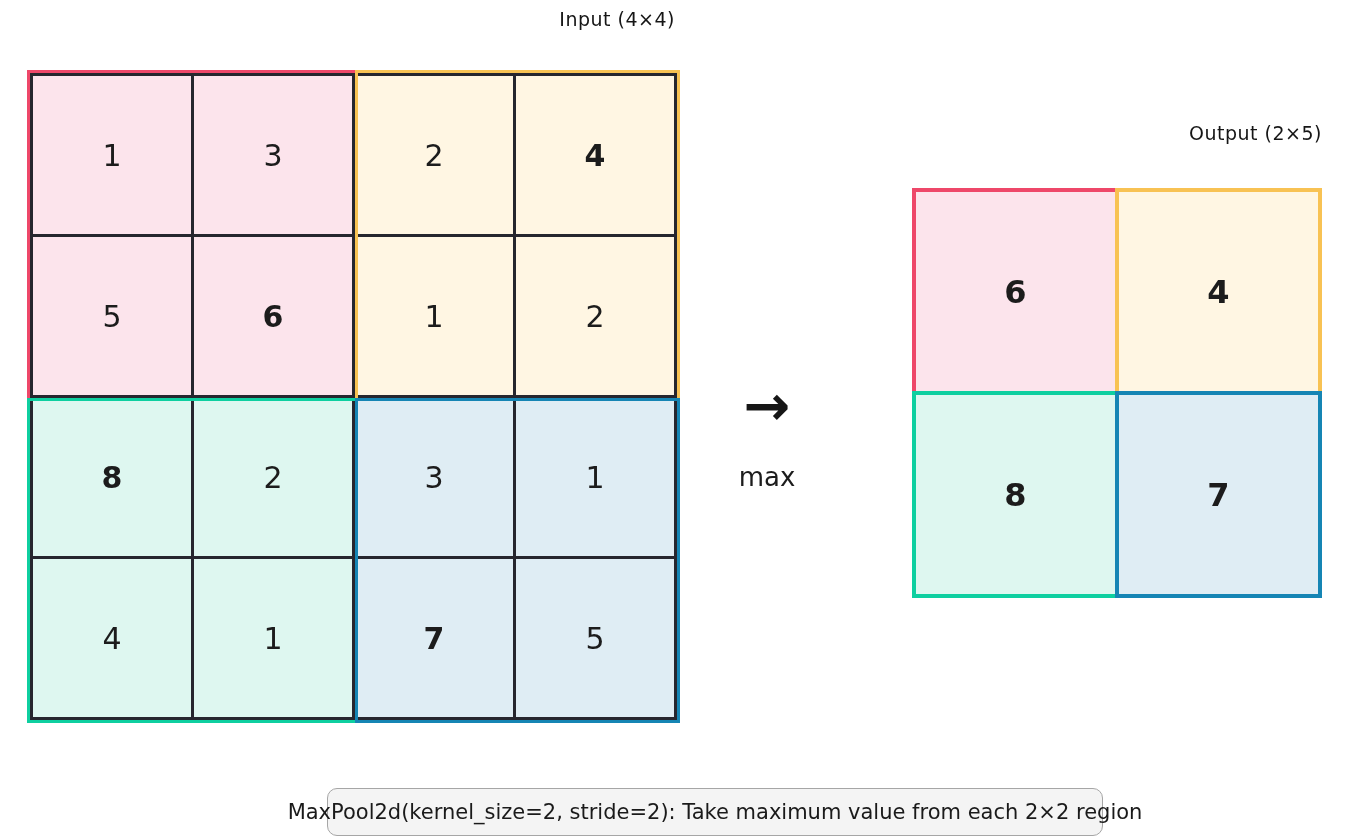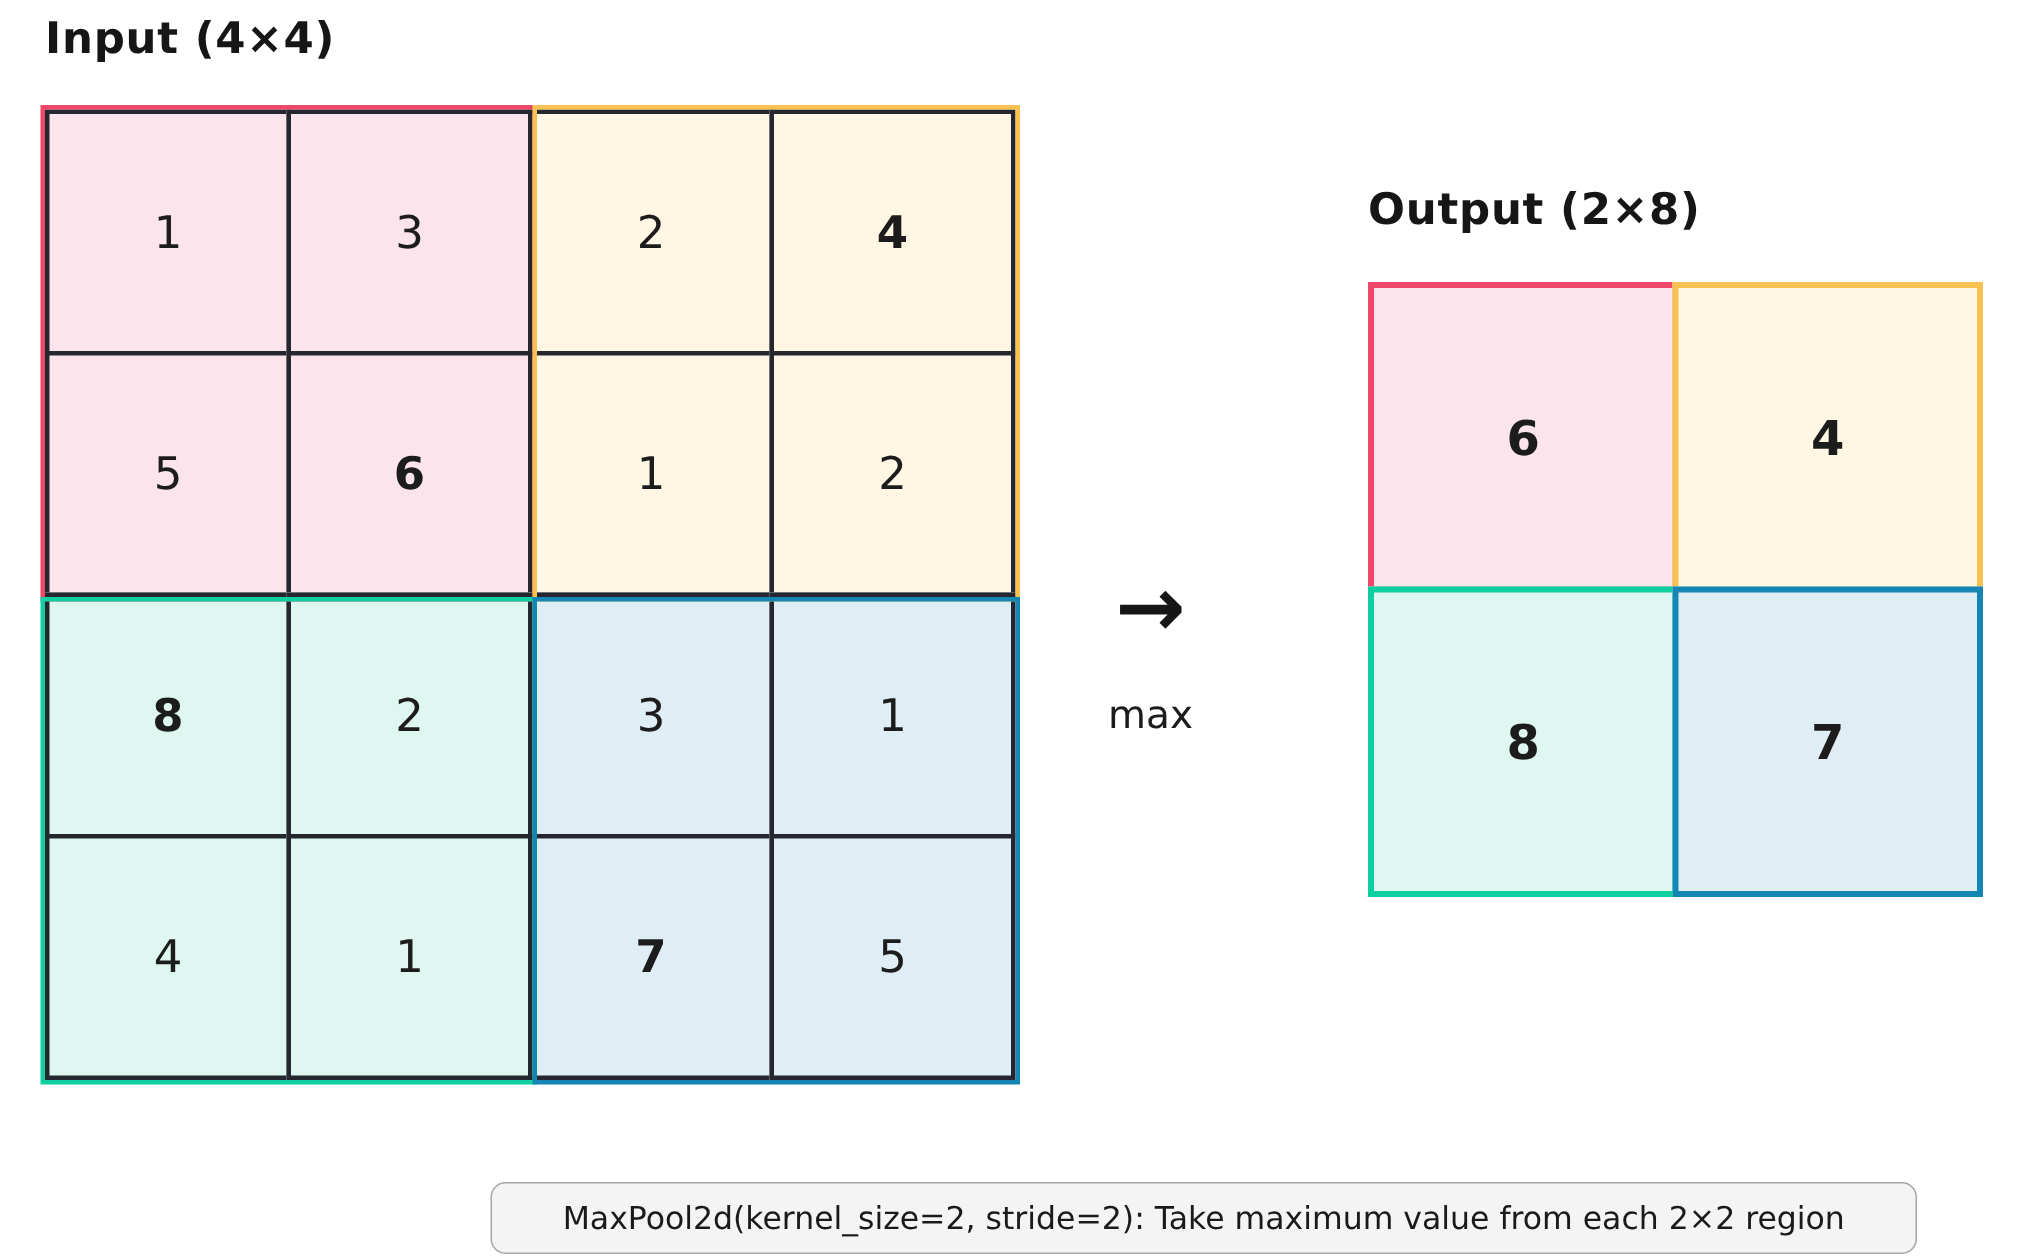--- a/index.html
+++ b/index.html
@@ -5,21 +5,21 @@
   :root{
     --red:#ee4769; --amber:#f8c253; --emerald:#0ecfa0; --blue:#1585b4;
     --pink-fill:#fce4ec; --cream-fill:#fff6e3; --mint-fill:#def7f0; --blue-fill:#dfedf4;
     --cell-border:#26262e; --text:#1c1c1c;
   }
   html,body{margin:0;padding:0;}
   body{
     width:1357px;height:840px;background:#ffffff;position:relative;overflow:hidden;
     font-family:"DejaVu Sans","Liberation Sans",sans-serif;color:var(--text);
   }
-  .title{position:absolute;font-weight:bold;font-size:29px;text-align:left;color:#161616;letter-spacing:0.5px;}
+  .title{position:absolute;font-weight:normal;font-size:19px;text-align:right;color:#161616;letter-spacing:0.5px;}
   #inputTitle{left:30px;top:8px;width:645px;}
   #outputTitle{left:912px;top:122px;width:410px;}
 
   #inputGrid{position:absolute;left:30px;top:73px;width:647px;height:647px;}
   .cell{
     position:absolute;width:164px;height:164px;box-sizing:border-box;
     border:3px solid var(--cell-border);
     display:flex;align-items:center;justify-content:center;
     font-size:30px;color:var(--text);
   }
@@ -43,21 +43,21 @@
     position:absolute;width:207px;height:207px;box-sizing:border-box;border:4px solid;
     display:flex;align-items:center;justify-content:center;
     font-size:32px;font-weight:bold;color:var(--text);
   }
   .ocell.o0{background:var(--pink-fill);border-color:var(--red);z-index:1;}
   .ocell.o1{background:var(--cream-fill);border-color:var(--amber);z-index:2;}
   .ocell.o2{background:var(--mint-fill);border-color:var(--emerald);z-index:3;}
   .ocell.o3{background:var(--blue-fill);border-color:var(--blue);z-index:4;}
 
   #captionBox{
-    position:absolute;left:327px;top:788px;width:951px;height:48px;box-sizing:border-box;
+    position:absolute;left:327px;top:788px;width:776px;height:48px;box-sizing:border-box;
     background:#f4f4f4;border:1.5px solid #a6a6a6;border-radius:10px;
     display:flex;align-items:center;justify-content:center;
   }
   #captionBox span{font-size:21px;color:#1a1a1a;white-space:nowrap;}
 </style>
 </head>
 <body>
 
 <div class="title" id="inputTitle">Input (4×4)</div>
 
@@ -82,21 +82,21 @@
     <div class="ql q1" style="left: 325px; top: -3px; width: 325px; height: 331px;"></div>
     <div class="ql q2" style="left: -3px; top: 325px; width: 331px; height: 325px;"></div>
     <div class="ql q3" style="left: 325px; top: 325px; width: 325px; height: 325px;"></div>
   </div>
 
 <div id="arrowWrap">
   <div id="arrowGlyph">→</div>
   <div id="arrowLabel">max</div>
 </div>
 
-<div class="title" id="outputTitle">Output (2×8)</div>
+<div class="title" id="outputTitle">Output (2×5)</div>
 
 <div id="outputGrid">
     <div class="ocell o0" style="left: 0px; top: 0px;">6</div>
     <div class="ocell o1" style="left: 203px; top: 0px;">4</div>
     <div class="ocell o2" style="left: 0px; top: 203px;">8</div>
     <div class="ocell o3" style="left: 203px; top: 203px;">7</div>
   </div>
 
 <div id="captionBox">
   <span>MaxPool2d(kernel_size=2, stride=2): Take maximum value from each 2×2 region</span>

